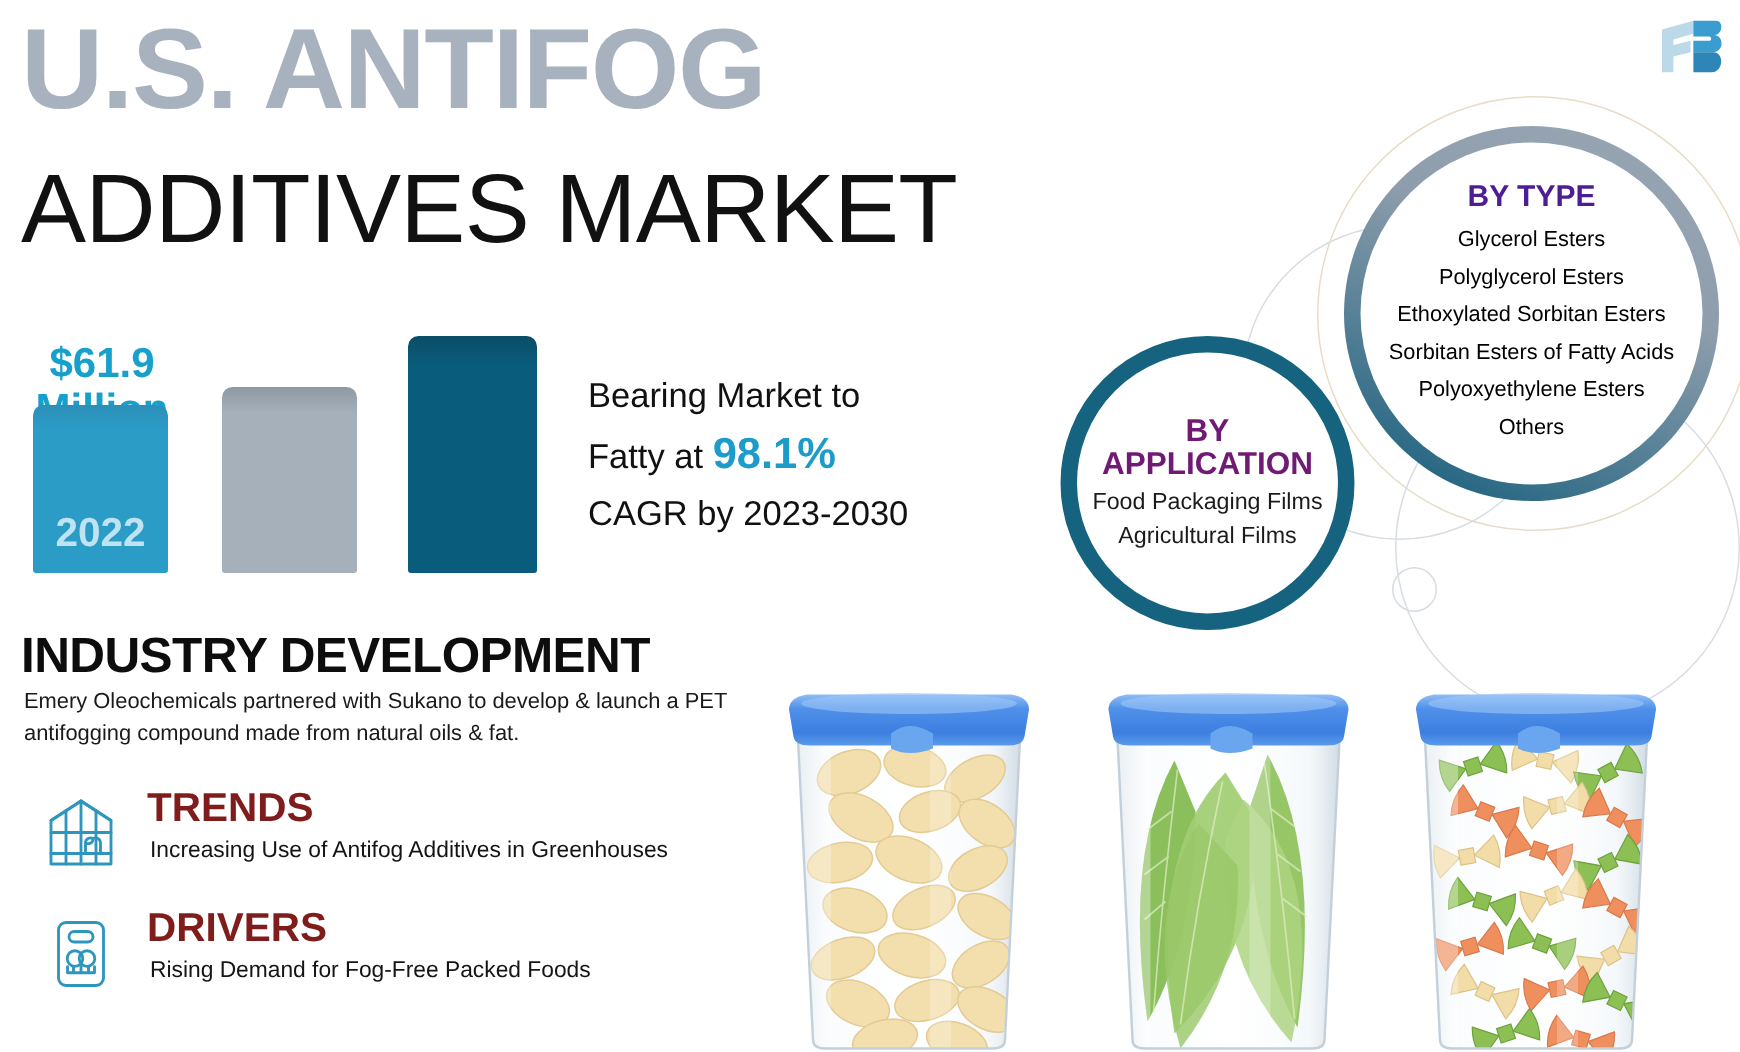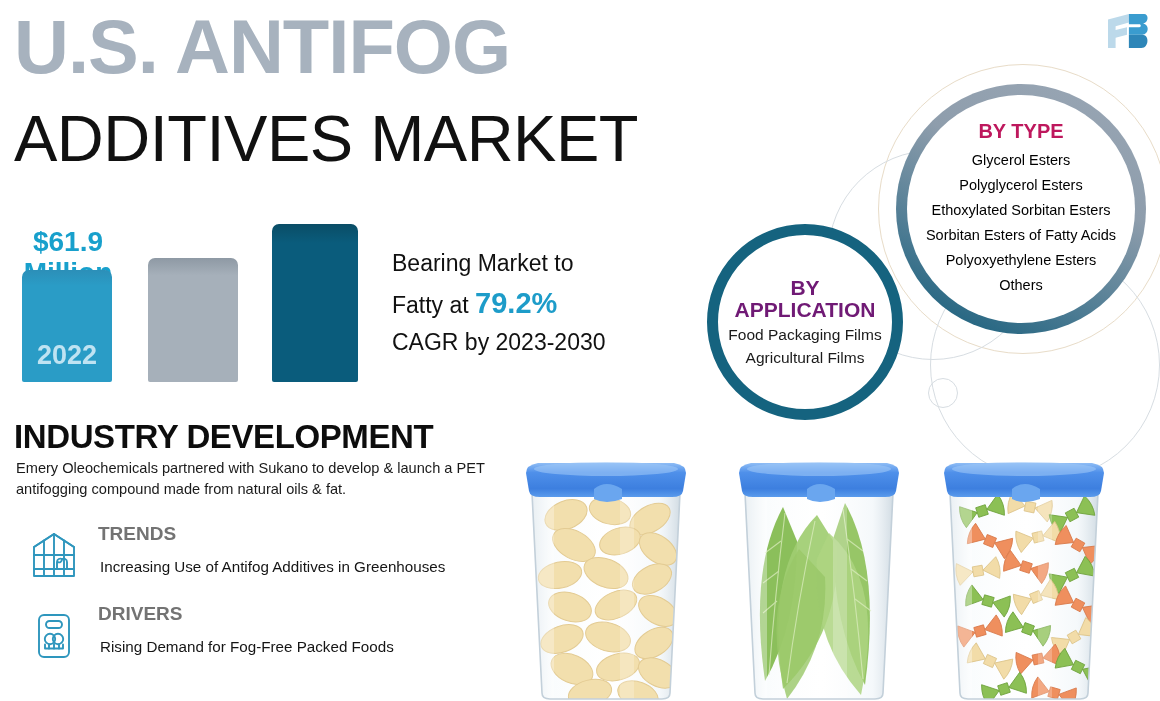--- a/index.html
+++ b/index.html
@@ -77,39 +77,39 @@
   .circle-type-ring {
     position:absolute; left:896px; top:84px; width:250px; height:250px;
     border-radius:50%;
     background:linear-gradient(205deg,#9aa7b5 0%,#8e9dac 38%,#4a7a92 72%,#0f5a78 100%);
   }
   .circle-type-inner {
     position:absolute; left:11px; top:11px; right:11px; bottom:11px;
     border-radius:50%; background:#ffffff;
     display:flex; flex-direction:column; align-items:center; justify-content:center;
   }
-  .circle-type-inner .c-title { font-size:20px; font-weight:700; color:#be185d; margin-bottom:5px; }
+  .circle-type-inner .c-title { font-size:20px; font-weight:700; color:#4c1d95; margin-bottom:5px; }
   .circle-type-inner .c-item  { font-size:14.5px; color:#000000; line-height:1.72; white-space:nowrap; }
 
   
   .ind-head {
     position:absolute; left:14px; top:418px;
     font-size:33px; font-weight:700; letter-spacing:-0.4px; color:#0d0d0d;
   }
   .ind-body {
     position:absolute; left:16px; top:458px; width:470px;
     font-size:14.6px; color:#1a1a1a; line-height:1.45;
   }
 
   
   .kv { position:absolute; }
   .kv-icon { position:absolute; left:0; top:0; width:56px; height:56px; }
   .kv-head {
     position:absolute; left:72px; top:-5px;
-    font-size:19px; font-weight:700; letter-spacing:0px; color:#737373;
+    font-size:27px; font-weight:700; letter-spacing:0px; color:#7f1d1d;
   }
   .kv-sub {
     position:absolute; left:74px; top:30px;
     font-size:15.2px; color:#151515; white-space:nowrap;
   }
   .kv-trends  { left:26px; top:528px; width:600px; height:60px; }
   .kv-drivers { left:26px; top:608px; width:600px; height:60px; }
 
   
   .pack { position:absolute; bottom:0; }
@@ -141,21 +141,21 @@
     <span>Million</span>
   </div>
   <div class="bar bar-1"></div>
   <div class="bar bar-2"></div>
   <div class="bar bar-3"></div>
   <div class="bar-year">2022</div>
 
   <div class="cagr">
     <div class="cagr-line">Bearing Market to</div>
     <div class="cagr-line">
-      <span>Fatty at </span><span class="cagr-hl">79.2%</span>
+      <span>Fatty at </span><span class="cagr-hl">98.1%</span>
     </div>
     <div class="cagr-line">CAGR by 2023-2030</div>
   </div>
 
   <div class="circle-type-ring">
     <div class="circle-type-inner">
       <div class="c-title">BY TYPE</div>
       <div class="c-item">Glycerol Esters</div>
       <div class="c-item">Polyglycerol Esters</div>
       <div class="c-item">Ethoxylated Sorbitan Esters</div>

